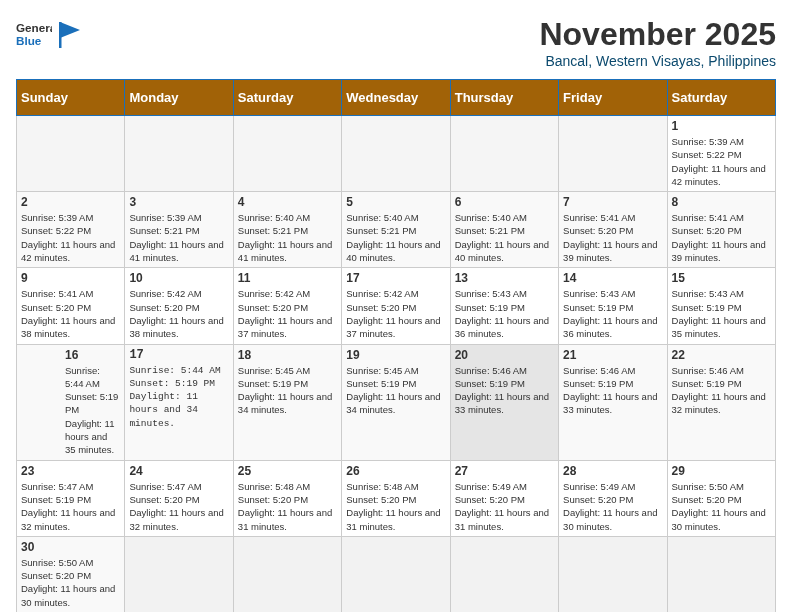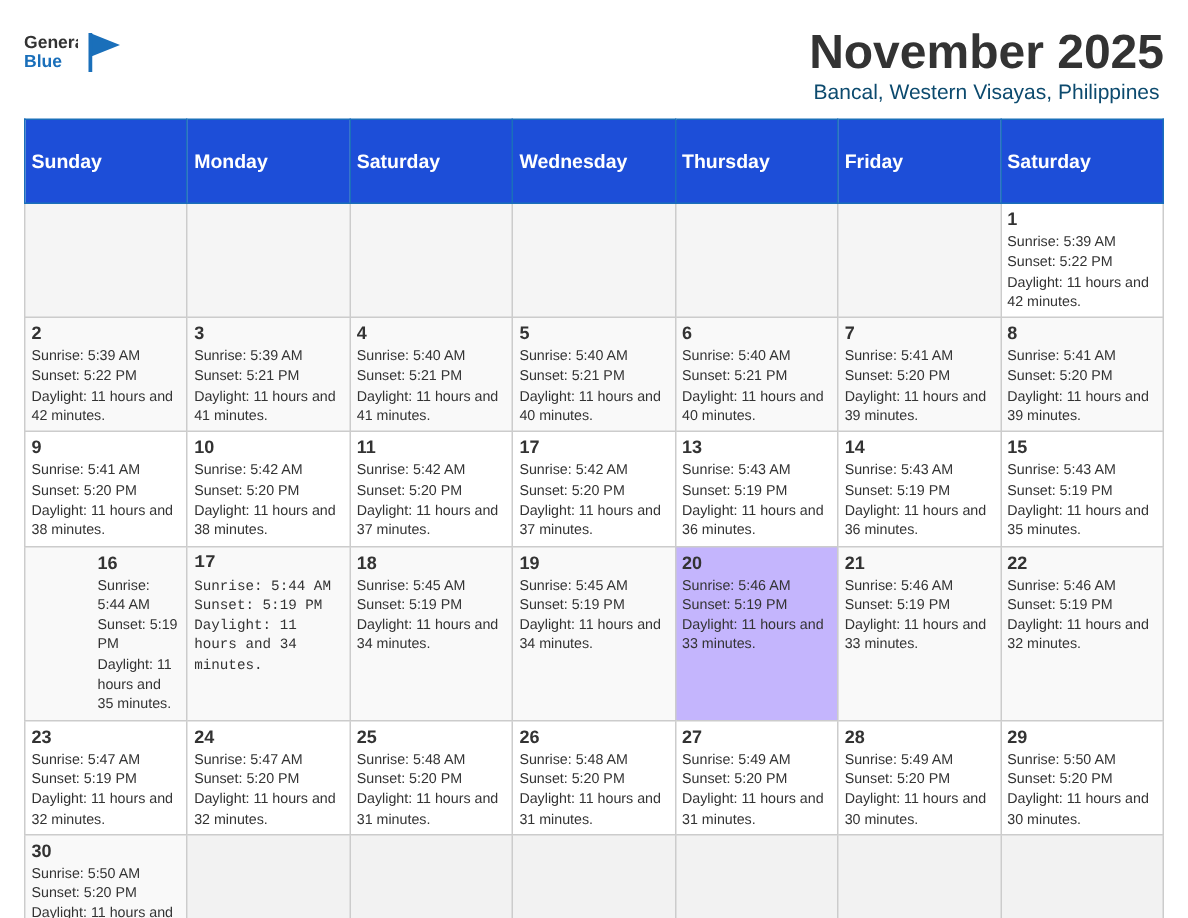--- a/index.html
+++ b/index.html
@@ -19,42 +19,42 @@
     .logo {
       display: flex;
       align-items: center;
       gap: 4px;
     }
     .logo-icon {
       width: 36px;
       height: 36px;
     }
     .title-area {
-      text-align: center;
+      text-align: right;
     }
     .month-title {
       font-size: 32px;
       font-weight: bold;
       color: #333;
     }
     .location-subtitle {
       font-size: 14px;
       color: #0c4a6e;
     }
     .calendar {
       width: 100%;
       border-collapse: collapse;
       border: 1px solid #ccc;
     }
     .calendar th {
-      background: #1d4ed8;
+      background: #a16207;
       color: #fff;
       font-size: 13px;
       font-weight: bold;
-      padding: 20px 4px;
+      padding: 10px 4px;
       text-align: left;
       border: 1px solid #1a6fba;
     }
     .calendar td {
       vertical-align: top;
       border: 1px solid #ccc;
       padding: 3px 4px;
       width: 107px;
       min-height: 80px;
       font-size: 10px;
@@ -230,21 +230,21 @@
           <div class="day-info" style="white-space: pre-line;">Sunrise: 5:45 AM
 Sunset: 5:19 PM
 Daylight: 11 hours and 34 minutes.</div>
         </td>
         <td style="background: rgb(249, 249, 249);">
           <span class="day-number">19</span>
           <div class="day-info" style="white-space: pre-line;">Sunrise: 5:45 AM
 Sunset: 5:19 PM
 Daylight: 11 hours and 34 minutes.</div>
         </td>
-        <td style="background: #c4b5fd;">
+        <td style="background: #e5e5e5;">
           <span class="day-number">20</span>
           <div class="day-info" style="white-space: pre-line;">Sunrise: 5:46 AM
 Sunset: 5:19 PM
 Daylight: 11 hours and 33 minutes.</div>
         </td>
         <td style="background: rgb(249, 249, 249);">
           <span class="day-number">21</span>
           <div class="day-info" style="white-space: pre-line;">Sunrise: 5:46 AM
 Sunset: 5:19 PM
 Daylight: 11 hours and 33 minutes.</div>

